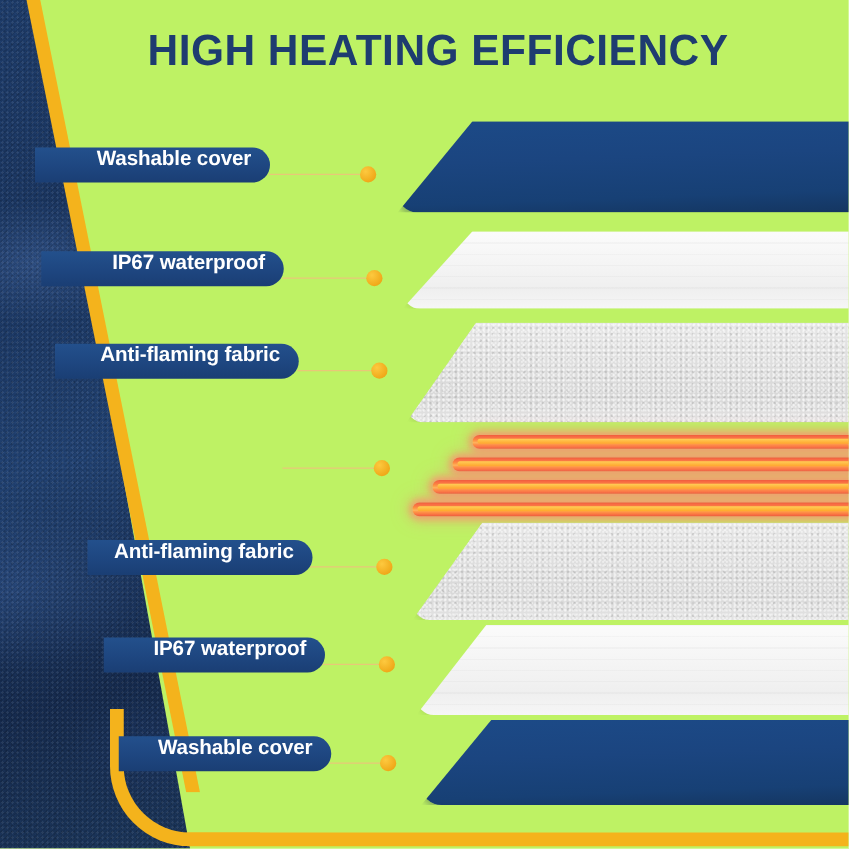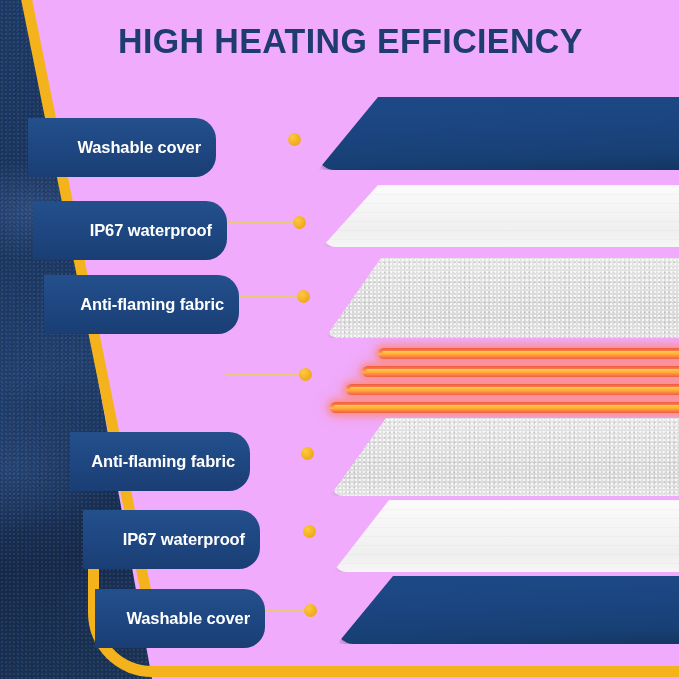--- a/index.html
+++ b/index.html
@@ -1,21 +1,21 @@
 <!DOCTYPE html>
 <html><head>
 <meta charset="utf-8">
 <style>
   html,body{margin:0;padding:0;}
   body{
     width:679px;height:679px;overflow:hidden;
     background:#ffffff;
     font-family:"Liberation Sans","DejaVu Sans",sans-serif;
   }
-  #stage{position:relative;width:679px;height:679px;overflow:hidden;background:#f0abfc;}
+  #stage{position:relative;width:679px;height:679px;overflow:hidden;background:#bef264;}
 
   
   .fabric{
     position:absolute;left:0;top:0;width:215px;height:679px;
     background:
       radial-gradient(ellipse 120px 70px at 30px 210px, rgba(60,95,150,.55), rgba(0,0,0,0) 70%),
       radial-gradient(ellipse 150px 90px at 10px 470px, rgba(50,85,140,.45), rgba(0,0,0,0) 72%),
       radial-gradient(ellipse 90px 60px at 120px 600px, rgba(28,52,96,.6), rgba(0,0,0,0) 70%),
       linear-gradient(165deg,#1d3a66 0%,#19335c 28%,#203f6d 52%,#15294b 78%,#1b3558 100%);
     clip-path:polygon(0 0, 30px 0, 152px 679px, 0 679px);
@@ -64,24 +64,24 @@
 
   
   .conn{position:absolute;height:1px;background:#e8c778;}
   .dot{
     position:absolute;width:13px;height:13px;border-radius:50%;
     background:radial-gradient(circle at 35% 32%,#fdc93f,#f0a91a 70%,#e09c12 100%);
   }
 
   
   .pill{
-    position:absolute;height:59px;
+    position:absolute;height:28px;
     background:linear-gradient(180deg,#23508c 0%,#1e4680 55%,#1a3e74 100%);
     border-radius:0 21px 21px 0;
-    display:flex;align-items:center;justify-content:flex-end;
+    display:flex;align-items:flex-start;justify-content:flex-end;
     padding-right:15px;box-sizing:border-box;
     color:#ffffff;font-size:16.5px;font-weight:bold;
     white-space:nowrap;letter-spacing:-.1px;
   }
 
   
   .slab{
     position:absolute;
     clip-path:polygon(var(--sk) 0, 100% 0, 100% 100%, 0 100%);
   }

